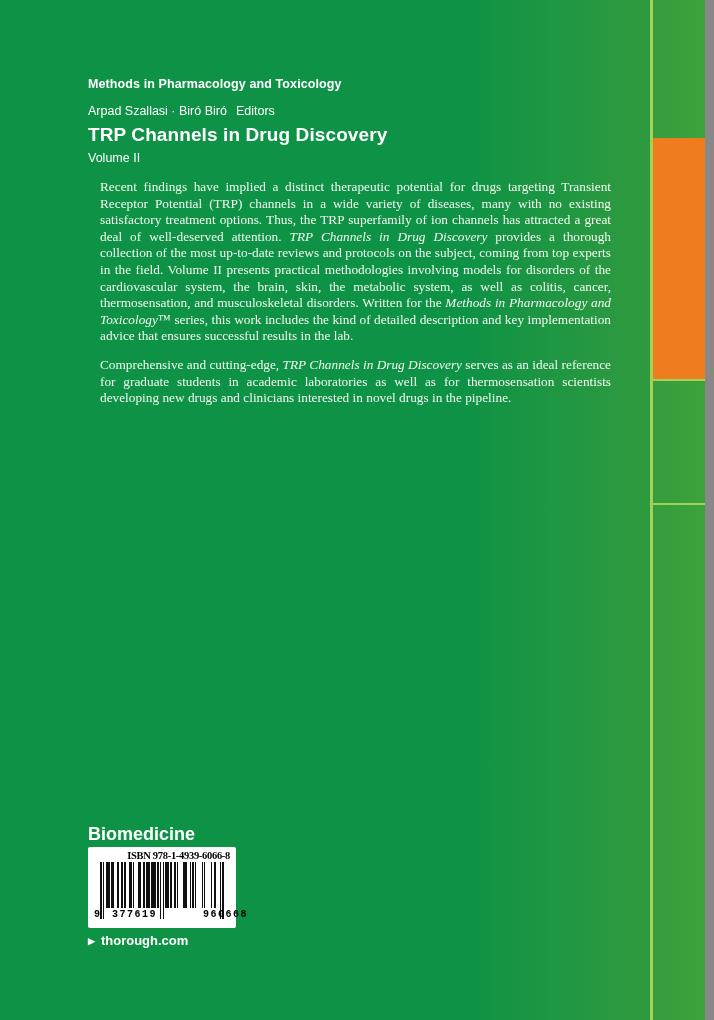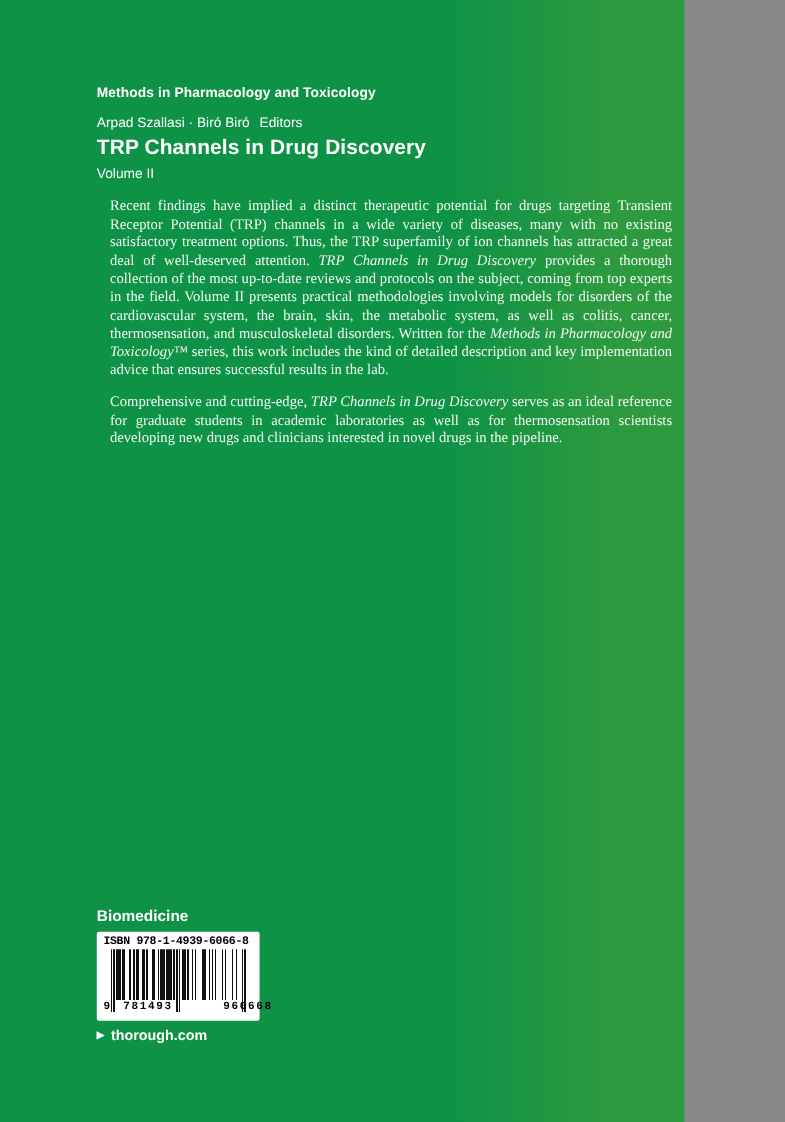--- a/index.html
+++ b/index.html
@@ -7,21 +7,21 @@
     --green-light:#2E9A40;
     --strip-green:#369C3D;
     --strip-green2:#3FA43B;
     --divider:#A5D157;
     --orange:#EF7D1F;
     --ink:#F2FAF1;
   }
   *{margin:0;padding:0;box-sizing:border-box;}
   html,body{width:714px;height:1020px;background:#888;}
   .cover{
-    position:relative;width:622px;height:1020px;overflow:hidden;
+    position:relative;width:705px;height:1020px;overflow:hidden;
     background:linear-gradient(90deg,var(--green) 0%,var(--green) 66%,var(--green-light) 90%,var(--green-light) 100%);
     font-family:"Liberation Sans",sans-serif;color:#fff;
   }
   
   .divider-v{position:absolute;left:650px;top:0;width:3px;height:1020px;background:var(--divider);}
   .right-strip{position:absolute;left:653px;top:0;width:61px;height:1020px;
     background:linear-gradient(90deg,var(--strip-green),var(--strip-green2));}
   .orange-block{position:absolute;left:0;top:138px;width:61px;height:241px;background:var(--orange);}
   .hline{position:absolute;left:0;width:61px;height:2px;background:var(--divider);}
   .hline1{top:379px;}
@@ -33,25 +33,25 @@
   .editors{margin-left:9px;}
   .title{font-weight:bold;font-size:19px;letter-spacing:.1px;margin-bottom:5px;}
   .volume{font-size:12.5px;}
   
   .blurb{position:absolute;left:100px;top:179px;width:511px;
     font-family:"Liberation Serif",serif;font-size:13.3px;line-height:16.6px;
     text-align:justify;color:var(--ink);}
   .blurb p + p{margin-top:12px;}
   .it{font-style:italic;}
   
-  .category{position:absolute;left:88px;top:824px;font-weight:bold;font-size:14px;}
+  .category{position:absolute;left:88px;top:824px;font-weight:bold;font-size:18px;}
   .barcode-box{position:absolute;left:88px;top:847px;width:148px;height:81px;
     background:#fff;border-radius:2px;padding:3px 6px 0 6px;color:#000;}
-  .isbn-label{font-family:Liberation Mono, monospace;font-weight:bold;font-size:10.5px;
-    letter-spacing:-.3px;text-align:left;white-space:nowrap;color:#000;}
+  .isbn-label{font-family:Liberation Serif, serif;font-weight:bold;font-size:10.5px;
+    letter-spacing:-.3px;text-align:right;white-space:nowrap;color:#000;}
   .bars-wrap{position:relative;width:136px;height:60px;margin-top:1px;}
   .bars-wrap svg{display:block;fill:#111;}
   .digits{position:absolute;left:0;right:0;bottom:2px;height:11px;
     font-family:"Liberation Mono",monospace;font-weight:bold;font-size:10px;line-height:11px;color:#000;}
   .digit-first{position:absolute;left:0;}
   .digit-g1{position:absolute;left:14px;width:53px;text-align:center;letter-spacing:1.5px;}
   .digit-g2{position:absolute;left:74px;width:53px;text-align:center;letter-spacing:1.5px;margin-left:31px;}
   .springer-line{position:absolute;left:88px;top:933px;font-weight:bold;font-size:13px;
     display:flex;align-items:center;}
   .arrow-icon{font-size:9px;margin-right:6px;position:relative;top:.5px;}
@@ -122,21 +122,21 @@
             <rect x="83" y="0" width="1.06" height="46"></rect>
             <rect x="85" y="0" width="1.06" height="46"></rect>
             <rect x="90" y="0" width="1.06" height="46"></rect>
             <rect x="93" y="0" width="1.06" height="46"></rect>
             <rect x="97" y="0" width="1.06" height="57"></rect>
             <rect x="99" y="0" width="1.06" height="57"></rect>
           </svg>
         </div>
       <div class="digits">
         <span class="digit-first">9</span>
-        <span class="digit-g1">781493</span>
+        <span class="digit-g1">377619</span>
         <span class="digit-g2">960668</span>
       </div>
     </div>
   </div>
 
   <div class="springer-line">
     <span class="arrow-icon">▶</span>
     <span>thorough.com</span>
   </div>
 

